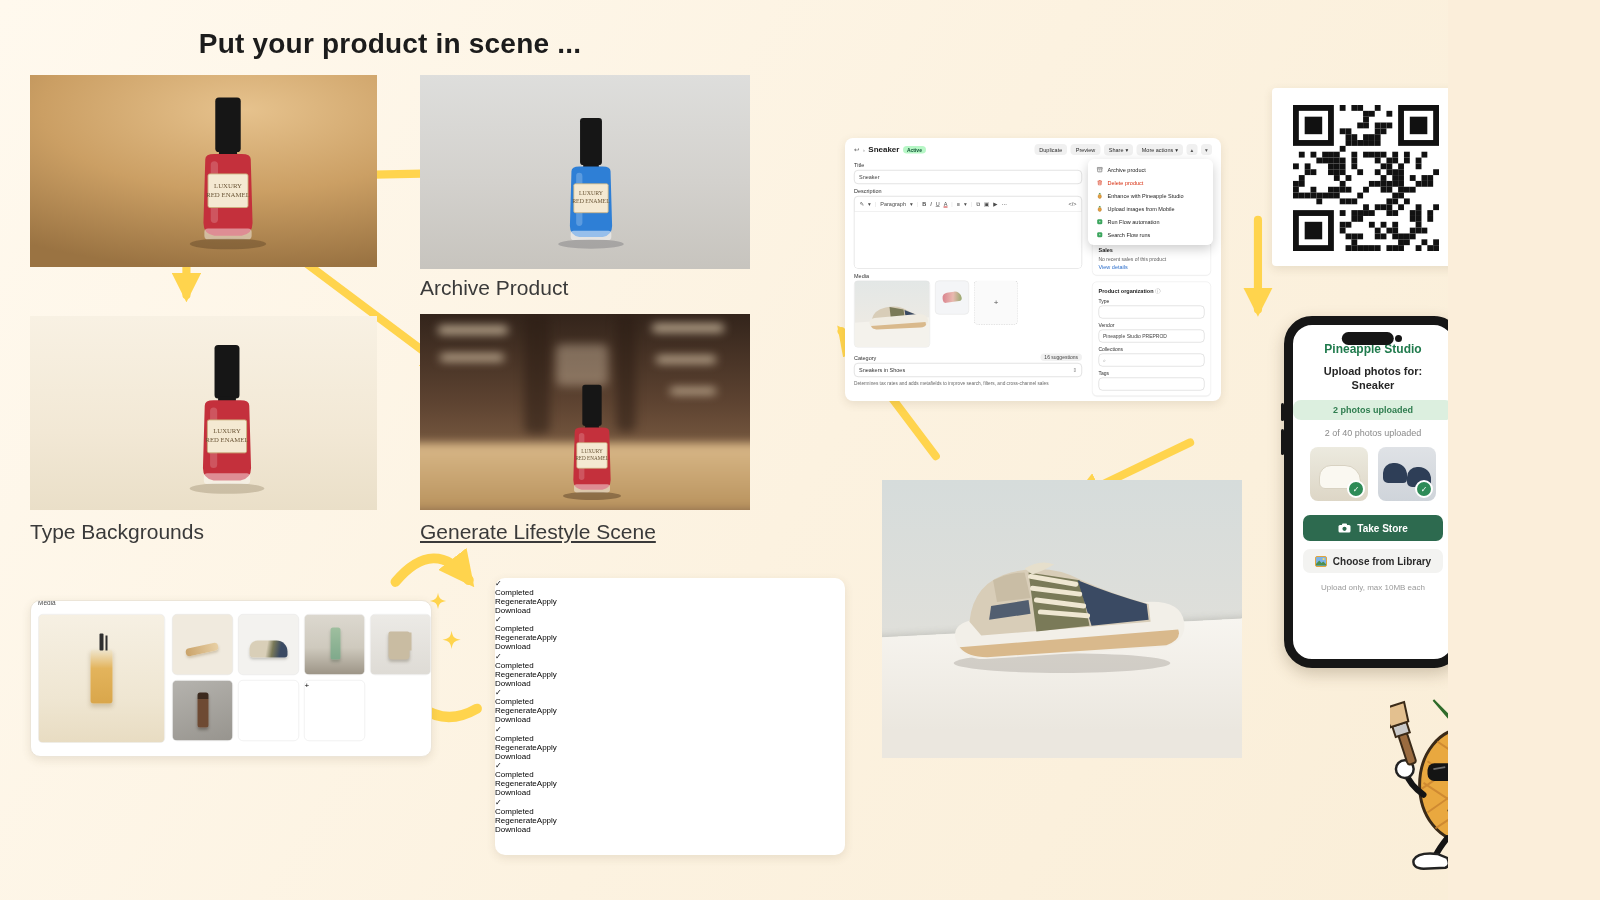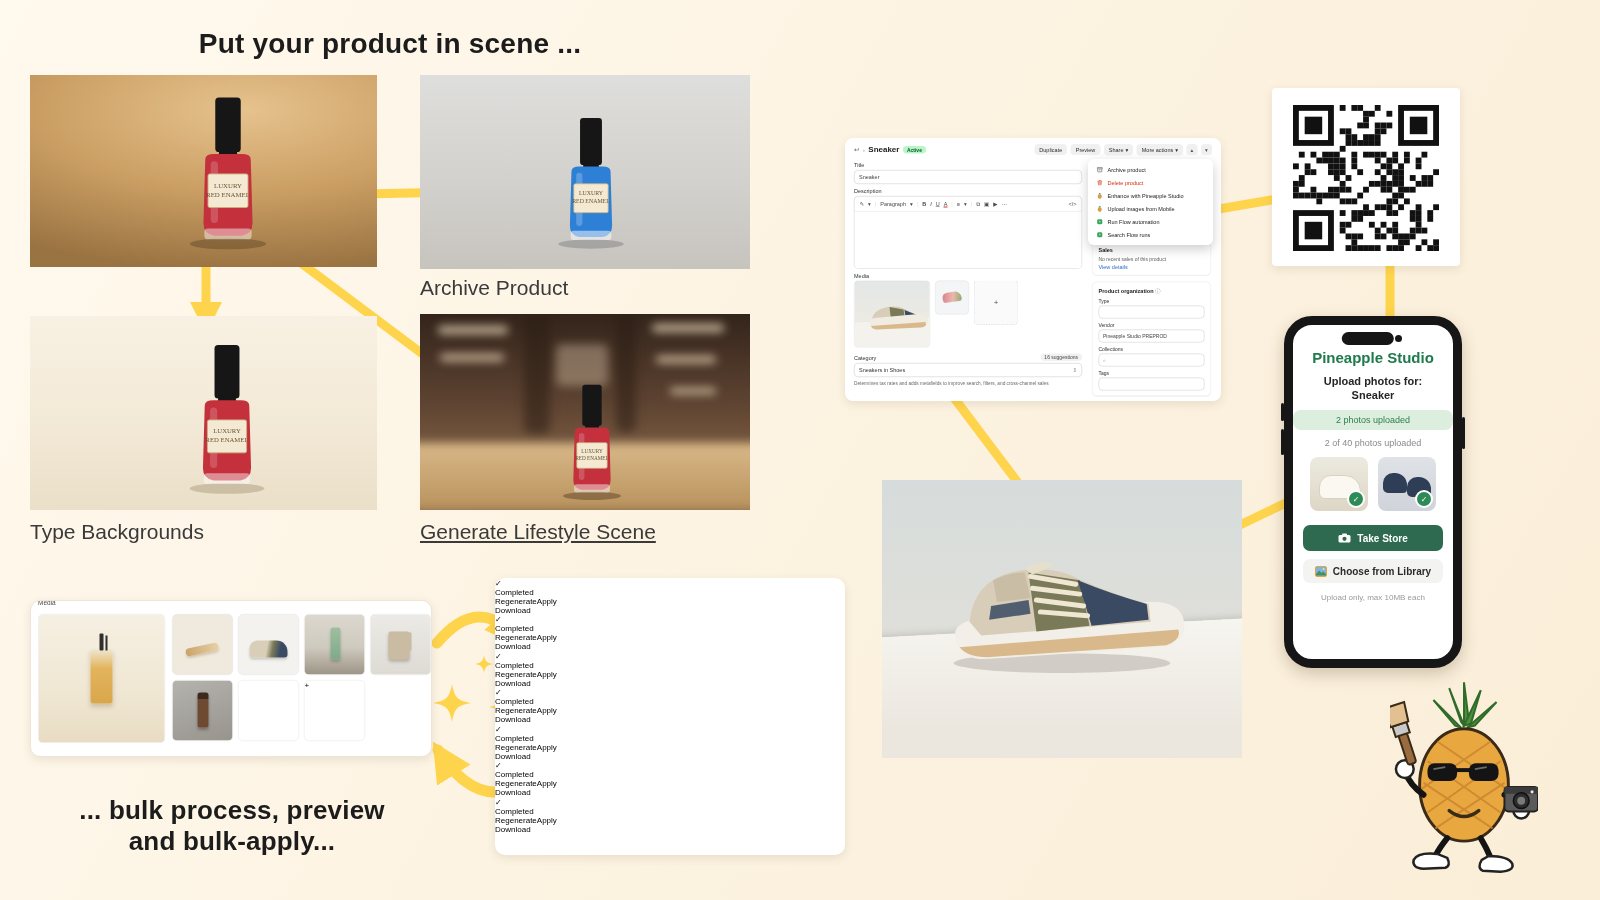--- a/index.html
+++ b/index.html
@@ -1,16 +1,16 @@
 <!DOCTYPE html>
 <html><head>
 <meta charset="utf-8">
 <style>
   html,body{margin:0;padding:0;background:#fbeeda;font-family:"Liberation Sans",sans-serif;}
-  #stage{position:relative;width:1600px;height:900px;overflow:hidden;
+  #stage{position:relative;width:1448px;height:900px;overflow:hidden;
     background:linear-gradient(120deg,#fff9ee 0%,#fcf2e0 55%,#faeed8 100%);}
   .abs{position:absolute;}
   
   .bighead{font-weight:700;color:#1c1c1c;font-size:28px;text-align:center;letter-spacing:.2px;}
   .caption{font-size:21px;color:#3a3a3a;}
   
   .photo{position:absolute;overflow:hidden;}
   .ph-a{background:radial-gradient(130% 95% at 62% 18%,#e6c28d 0%,#cb9f64 45%,#9a7342 88%);}
   .ph-b{background:linear-gradient(180deg,#dededc 0%,#d3d1cd 55%,#c7c4be 100%);}
   .ph-c{background:linear-gradient(180deg,#f8f1e3 0%,#f2e8d5 60%,#eadfc8 100%);}
@@ -64,25 +64,25 @@
   .mi-ic{width:14px;height:14px;flex:0 0 14px;display:flex;align-items:center;justify-content:center;}
   
   .qr-card{background:#fff;}
   
   .phone{position:absolute;left:1284px;top:316px;width:160px;height:334px;background:#fff;
     border:9px solid #161616;border-radius:28px;box-shadow:0 6px 16px rgba(80,60,30,.25);}
   .notch{position:absolute;top:7px;left:50%;transform:translateX(-60%);width:52px;height:13px;background:#161616;border-radius:8px;}
   .notchdot{position:absolute;top:10px;left:calc(50% + 22px);width:7px;height:7px;border-radius:50%;background:#161616;}
   .sidebtn{position:absolute;background:#161616;border-radius:2px;}
   .pscreen{position:absolute;inset:0;overflow:hidden;border-radius:18px;text-align:center;}
-  .ptitle{margin-top:24px;font-size:15px;font-weight:700;color:#1f7a4c;}
+  .ptitle{margin-top:17px;font-size:12px;font-weight:700;color:#1f7a4c;}
   .pline{font-size:11px;font-weight:700;color:#262626;margin-top:9px;}
   .pline2{font-size:11px;font-weight:700;color:#262626;margin-top:2px;}
   .pbanner{margin:9px 0 0;height:20px;background:#dcefdf;border-radius:8px;font-size:9px;color:#2f7d4f;
-    display:flex;align-items:center;justify-content:center;font-weight:400;}
+    display:flex;align-items:center;justify-content:center;font-weight:700;}
   .pprog{font-size:9px;color:#8a8a8a;margin-top:8px;}
   .pthumbs{display:flex;justify-content:center;gap:10px;margin-top:9px;}
   .pthumb{width:58px;height:54px;border-radius:8px;position:relative;}
   .pt1{background:linear-gradient(180deg,#eceadf,#ddd6c6);}
   .pt2{background:linear-gradient(180deg,#dfe2e6,#cfd4da);}
   .pt1::after{content:"";position:absolute;left:9px;top:18px;width:40px;height:22px;background:#faf8f1;border:1px solid #d8d2c2;border-radius:12px 16px 4px 6px;}
   .pt2::before,.pt2::after{content:"";position:absolute;top:16px;width:24px;height:20px;background:#2e3e57;border-radius:10px 12px 4px 5px;}
   .pt2::before{left:5px;} .pt2::after{left:29px;top:20px;}
   .pcheck{position:absolute;right:3px;bottom:3px;width:14px;height:14px;border-radius:50%;background:#2e8b57;
     border:2px solid #fff;color:#fff;font-size:8px;display:flex;align-items:center;justify-content:center;z-index:2;}
@@ -144,24 +144,20 @@
   .c7::after{content:"";position:absolute;left:44px;top:40px;width:70px;height:34px;background:#273246;border-radius:15px;box-shadow:0 5px 6px rgba(40,40,30,.4);}
   .overlay{position:absolute;left:0;top:0;width:1600px;height:900px;pointer-events:none;z-index:60;}
 </style>
 </head>
 <body>
 
 <div id="stage">
 
   
   <div class="abs bighead" style="left:90px;top:28px;width:600px;">Put your product in scene ...</div>
-  <div class="abs" style="left:12px;top:795px;width:440px;">
-    <div class="bighead" style="font-size:26px;">... bulk process, preview</div>
-    <div class="bighead" style="font-size:26px;">and bulk-apply...</div>
-  </div>
 
   
   <div class="photo ph-a" style="left:30px;top:75px;width:347px;height:192px;">
     <svg class="polish" style="left:148px;top:18px;" width="100" height="160" viewBox="0 0 110 170">
       <ellipse cx="55" cy="163" rx="42" ry="6" fill="rgba(60,40,20,.3)"></ellipse>
       <rect x="41" y="2" width="28" height="60" rx="4" fill="#161616"></rect>
       <rect x="45" y="60" width="20" height="8" fill="#161616"></rect>
       <path d="M30 70 Q30 64 40 64 L70 64 Q80 64 80 70 L82 140 Q82 152 70 154 L40 154 Q28 152 28 140 Z" fill="#c4303c"></path>
       <rect x="36" y="72" width="8" height="68" rx="4" fill="rgba(255,255,255,.18)"></rect>
       <rect x="29" y="146" width="52" height="12" rx="4" fill="rgba(255,255,255,.45)"></rect>

